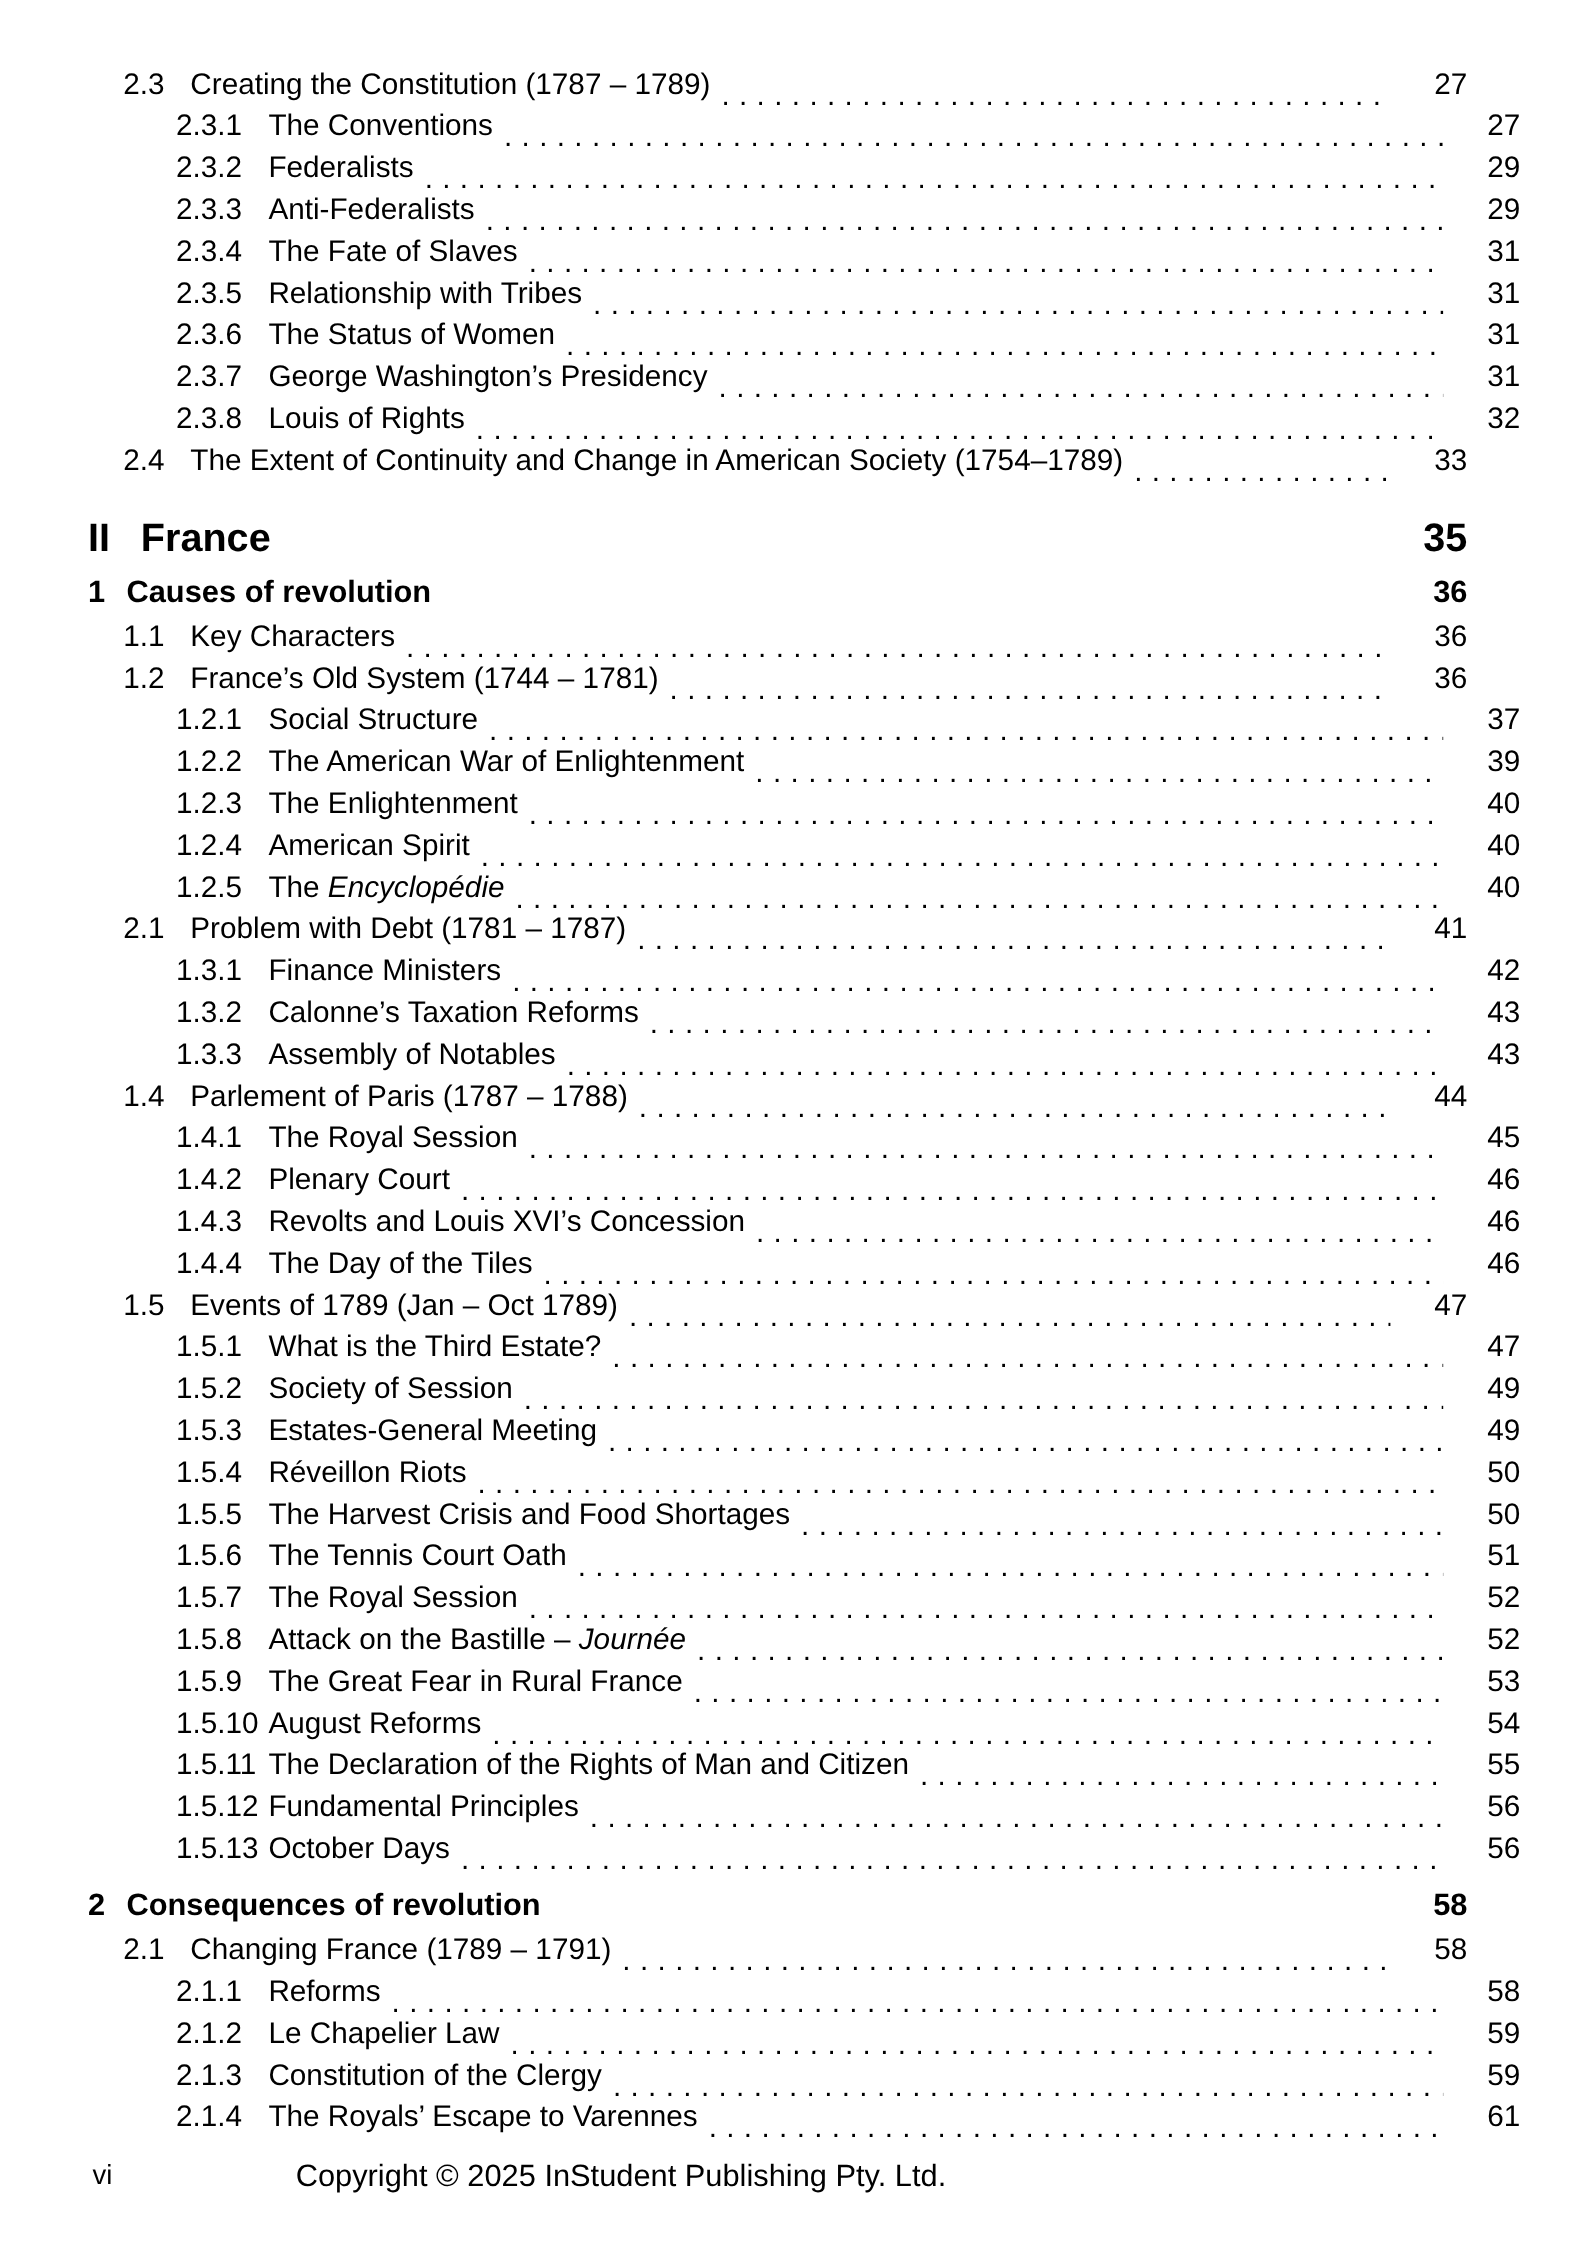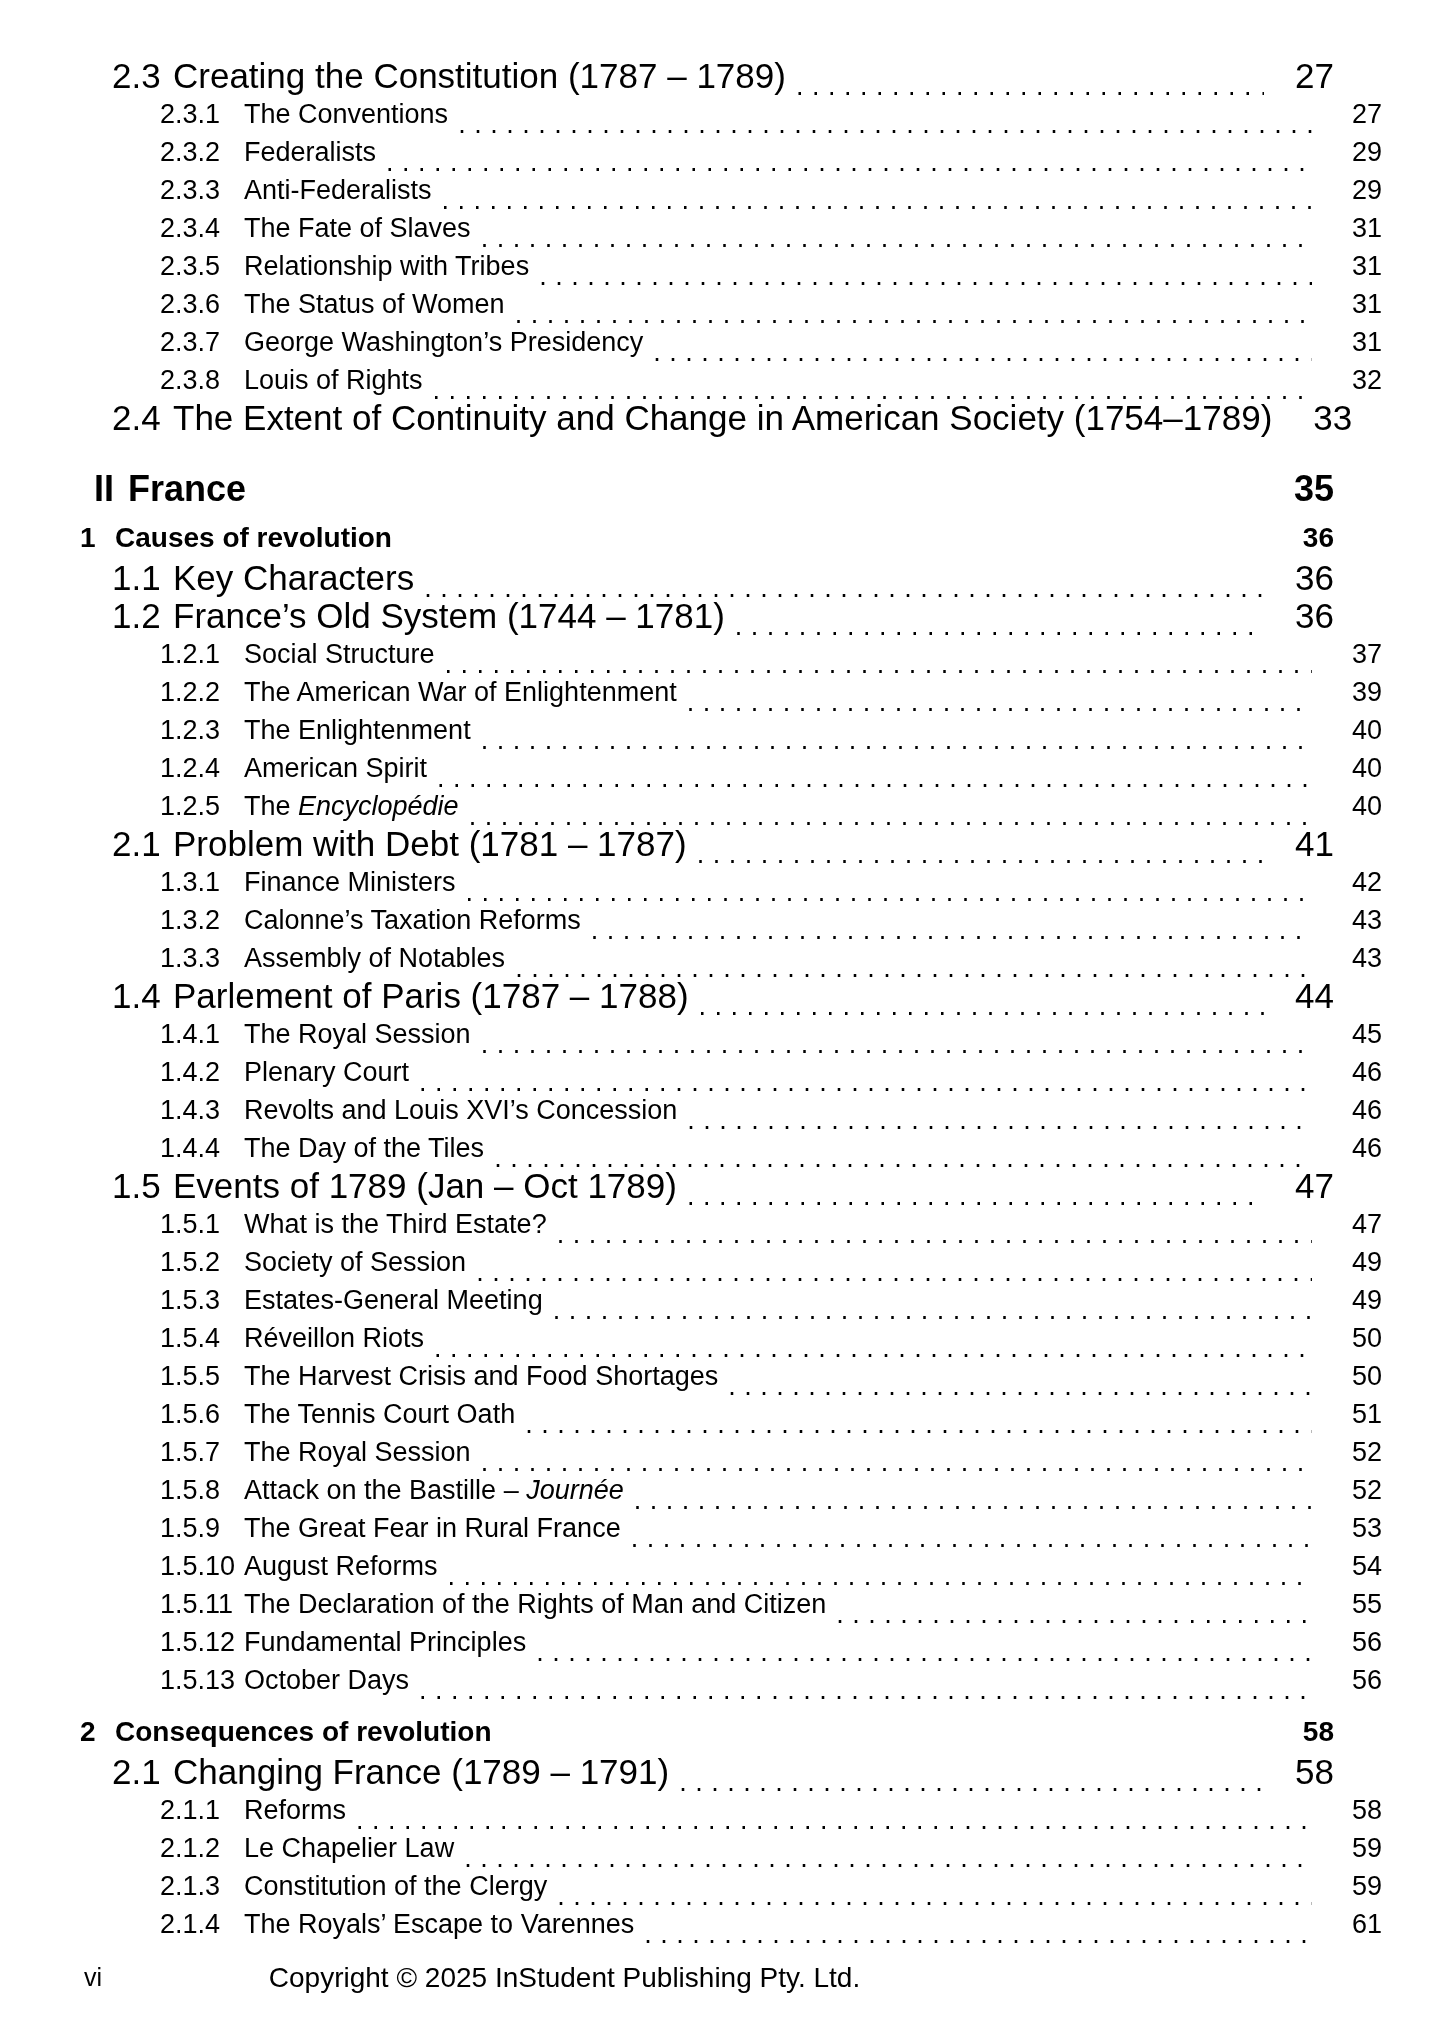--- a/index.html
+++ b/index.html
@@ -60,21 +60,21 @@
   }
   .pg {
     flex: 0 0 auto;
     width: 62px;
     text-align: right;
     padding-left: 8px;
   }
 
   
   .lvl2 {
-    font-size: 35px;
+    font-size: 27px;
     line-height: 28px;
     margin-bottom: 0px;
     height: 38px;
   }
   .lvl2 .num { width: 61px; }
   .lvl2 .title { }
 
   
   .lvl3 {
     font-size: 27px;
@@ -86,21 +86,21 @@
 
   
   .part {
     font-size: 36px;
     font-weight: bold;
     line-height: 38px;
     height: 53px;
     margin-top: 28px;
     align-items: baseline;
   }
-  .part .num { width: 48px; margin-left: -32px; text-align: center; }
+  .part .num { width: 48px; margin-left: -32px; }
   .part .pg { width: 62px; }
 
   
   .chap {
     font-size: 28px;
     font-weight: bold;
     line-height: 30px;
     height: 41px;
     align-items: baseline;
   }

